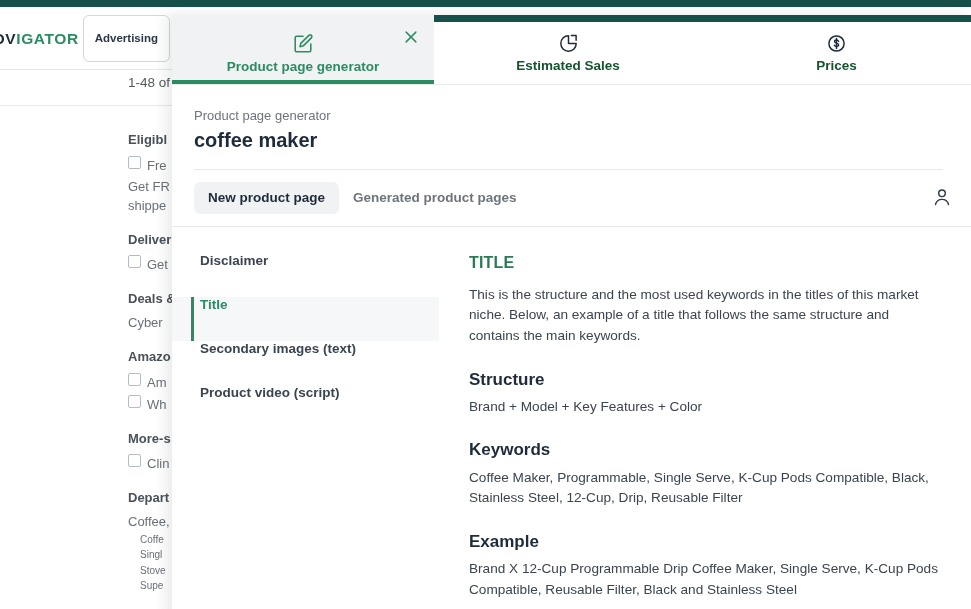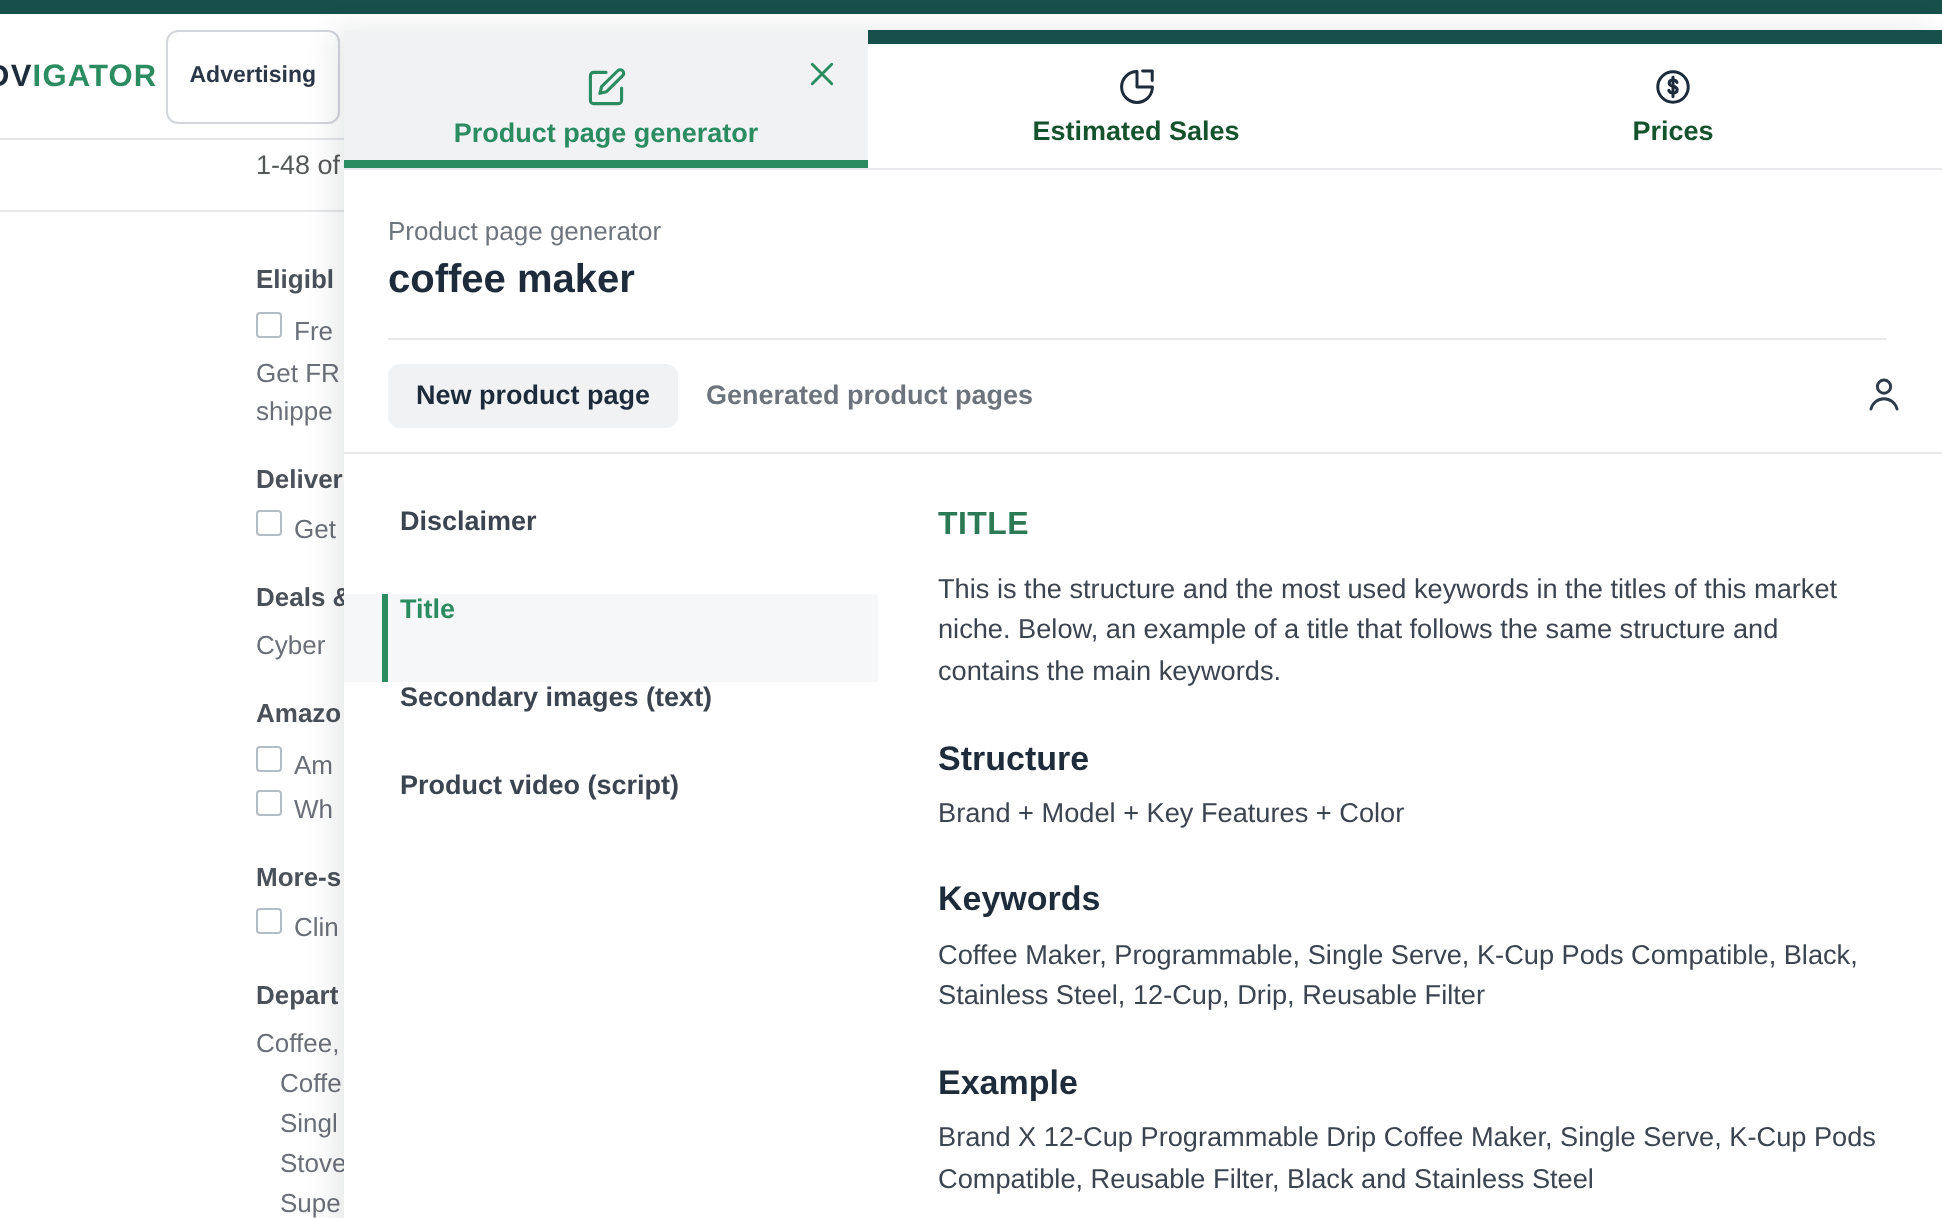--- a/index.html
+++ b/index.html
@@ -126,21 +126,21 @@
     color: #6b7078;
     line-height: 1.5;
   }
   .f-text {
     font-size: 13px;
     color: #6b7078;
     line-height: 1.45;
     white-space: nowrap;
   }
   .f-sub {
-    font-size: 13px;
+    font-size: 10px;
     color: #6b7078;
     line-height: 1.55;
     padding-left: 12px;
     white-space: nowrap;
   }
 
   
   .panel {
     position: absolute;
     left: 172px; top: 15px;

